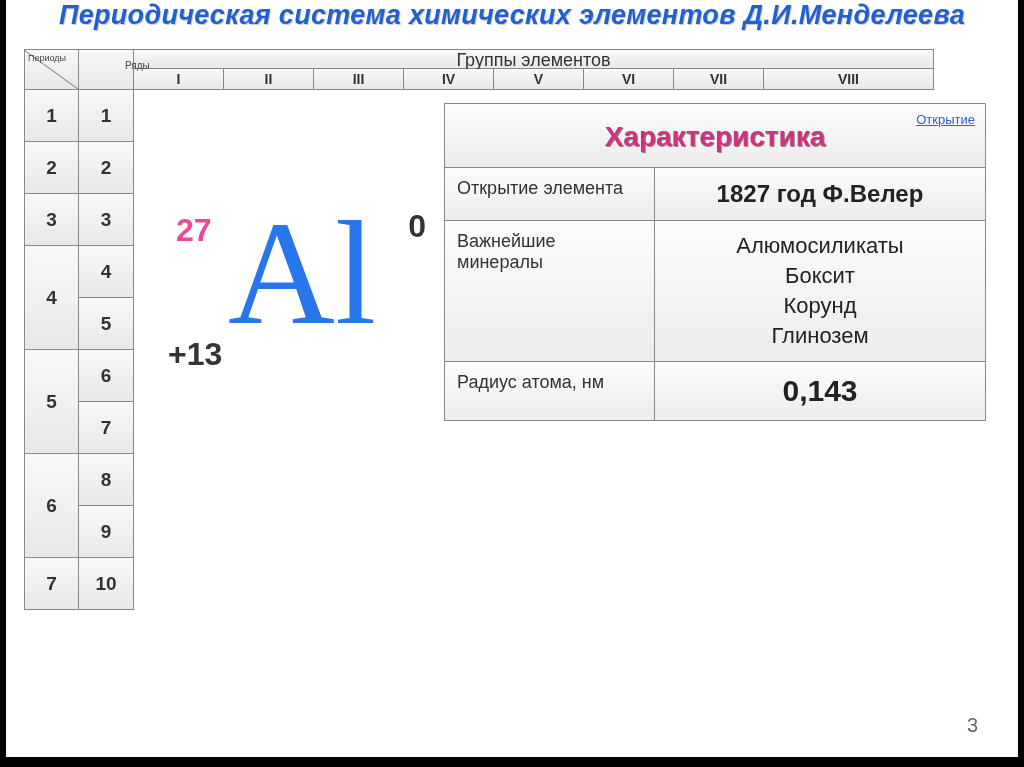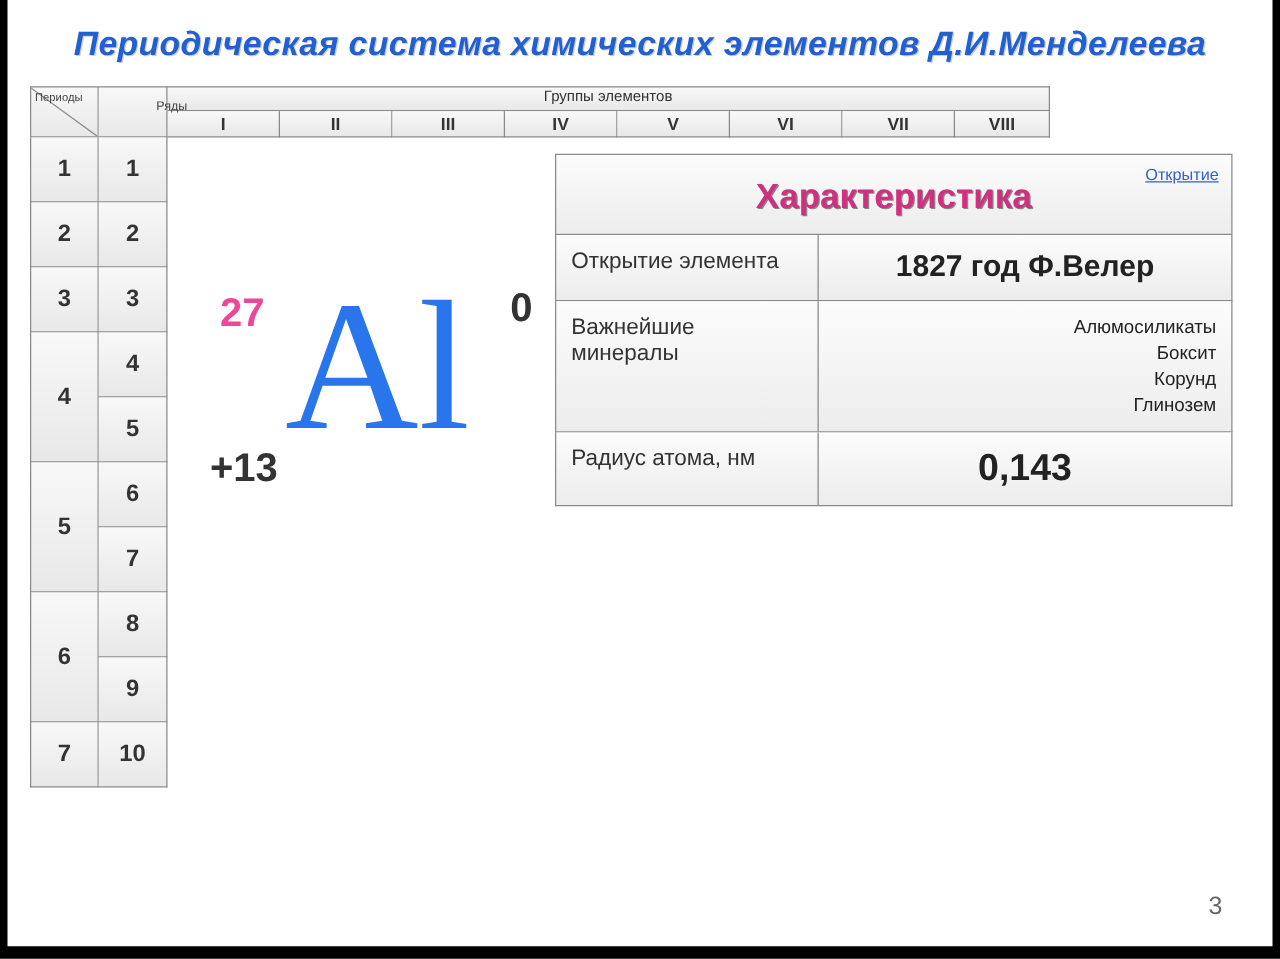--- a/index.html
+++ b/index.html
@@ -20,32 +20,31 @@
       height: 757px;
       background: #fff;
       margin: 0 auto;
       position: relative;
     }
     .title {
       text-align: center;
       font-size: 27px;
       font-weight: bold;
       color: #2060d0;
-      padding-top: 20px;
       font-style: italic;
       text-shadow: 1px 1px 0 #ccc, -1px -1px 0 #fff;
       letter-spacing: 0.3px;
     }
     .main-area {
       position: relative;
       padding: 18px 35px 0 18px;
     }
     .top-table {
       display: flex;
-      width: 816px;
+      width: 910px;
     }
     .diag-cell {
       width: 55px;
       height: 41px;
       border: 1px solid #888;
       background: linear-gradient(to bottom, #f8f8f8, #e8e8e8);
       position: relative;
       overflow: hidden;
       font-size: 10px;
       color: #444;
@@ -81,21 +80,21 @@
       flex: 1;
       display: flex;
       flex-direction: column;
     }
     .groups-title {
       height: 20px;
       border: 1px solid #888;
       border-left: none;
       background: linear-gradient(to bottom, #f8f8f8, #e8e8e8);
       text-align: center;
-      font-size: 12px;
+      font-size: 18px;
       color: #333;
     }
     .groups-row {
       display: flex;
       height: 21px;
     }
     .group-cell {
       border: 1px solid #888;
       border-left: none;
       border-top: none;
@@ -235,22 +234,22 @@
       padding: 10px 12px;
       font-size: 22px;
       color: #222;
       text-align: center;
       display: flex;
       flex-direction: column;
       justify-content: center;
     }
     .char-value.left {
       text-align: left;
-      font-size: 15px;
-      align-items: flex-end;
+      font-size: 22px;
+      align-items: center;
     }
     .char-value .line {
       margin: 2px 0;
     }
     .bold-v {
       font-weight: bold;
       font-size: 26px;
     }
     .page-num {
       position: absolute;

